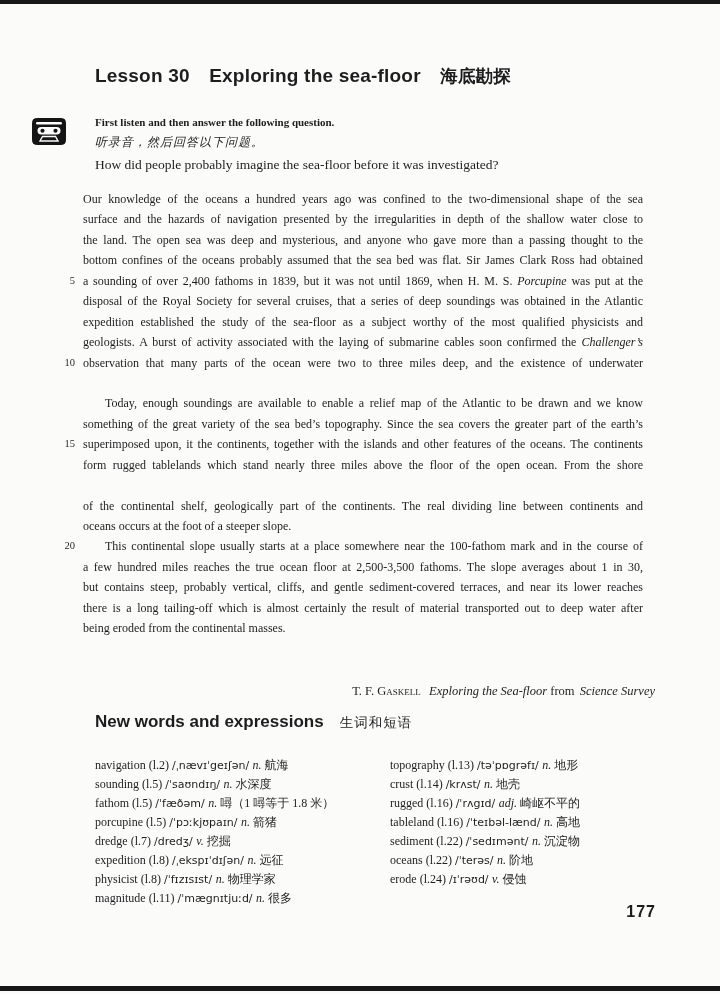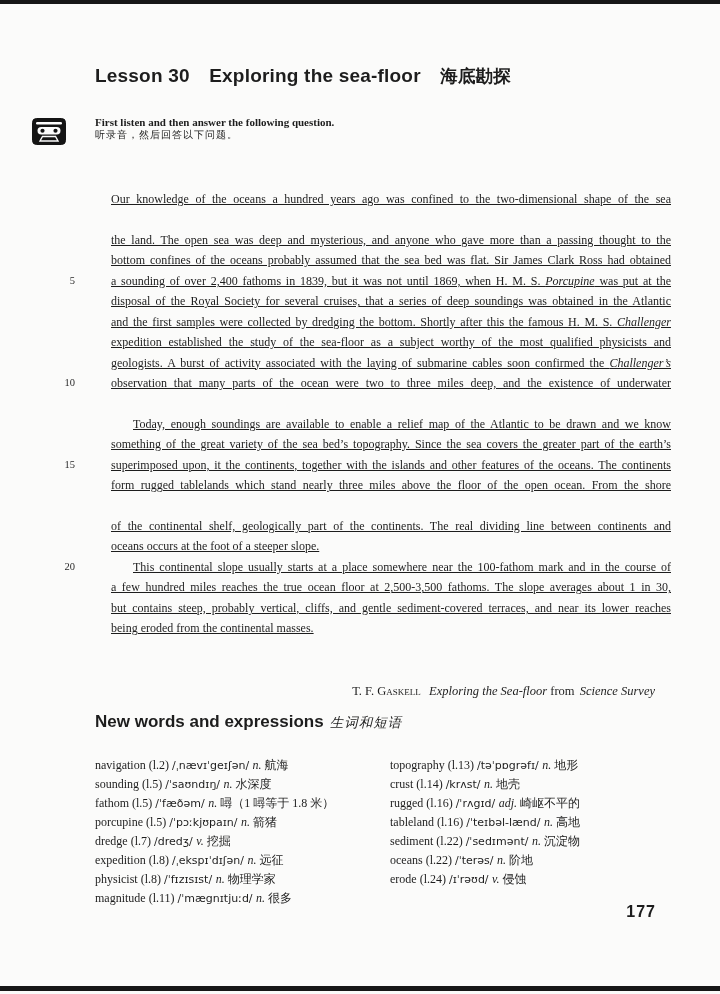--- a/index.html
+++ b/index.html
@@ -14,42 +14,42 @@
   .page-title{
     position:absolute;left:95px;top:64px;
     font-family:"Liberation Sans","DejaVu Sans",sans-serif;
     font-weight:bold;font-size:19px;letter-spacing:.2px;white-space:nowrap;
   }
   .page-title .gap{display:inline-block;width:14px;}
   .page-title .zh{font-size:17.5px;}
   .listen-icon{position:absolute;left:32px;top:118px;}
   .instr{position:absolute;left:95px;top:116px;width:560px;}
   .instr .en{font-weight:bold;font-size:11px;}
-  .instr .zh{font-size:10px;letter-spacing:1px;}
+  .instr .zh{font-size:12px;font-style:italic;margin-top:6px;letter-spacing:1px;}
   .instr .q{font-size:13.5px;margin-top:6px;}
   .passage{position:absolute;left:0;top:189px;width:655px;}
   .pline{display:flex;height:20.45px;line-height:20.45px;font-size:12px;}
   .pline .ln{flex:0 0 75px;text-align:right;font-size:10.5px;color:#2a2a2a;}
   .pline .ltxt{
-    flex:0 0 560px;margin-left:36px;white-space:nowrap;
-    text-align:justify;text-align-last:justify;word-spacing:-1.4px;text-decoration:underline;
+    flex:0 0 560px;margin-left:8px;white-space:nowrap;
+    text-align:justify;text-align-last:justify;word-spacing:-1.4px;
   }
   .pline.last .ltxt{text-align-last:left;word-spacing:0;}
   .pline.indent .ltxt{text-indent:22px;}
   .attribution{
     position:absolute;right:65px;top:684px;font-size:12.5px;white-space:nowrap;margin-left:12px;
   }
   .attribution .author{font-variant:small-caps;}
   .attribution i{margin-left:2px;}
   .vocab-heading{
     position:absolute;left:95px;top:712px;
     font-family:"Liberation Sans","DejaVu Sans",sans-serif;
     font-weight:bold;font-size:17px;white-space:nowrap;
   }
-  .vocab-heading .zh{font-size:13.5px;font-style:italic;font-weight:normal;margin-left:6px;letter-spacing:1px;}
+  .vocab-heading .zh{font-size:13.5px;font-weight:normal;margin-left:16px;letter-spacing:1px;}
   .vcol{position:absolute;top:756px;font-size:12px;}
   .vcol.left{left:95px;width:292px;}
   .vcol.right{left:390px;width:266px;}
   .vitem{height:19px;line-height:19px;white-space:nowrap;}
   .vpron{font-family:"DejaVu Sans","Liberation Sans",sans-serif;font-size:11px;}
   .vpos{font-style:italic;}
   .page-number{
     position:absolute;right:64px;top:903px;
     font-family:"Liberation Sans","DejaVu Sans",sans-serif;
     font-size:16px;font-weight:bold;letter-spacing:1px;
@@ -74,49 +74,47 @@
     <rect x="5.5" y="9" width="23" height="7.5" rx="3.75" fill="#fcfcfc"></rect>
     <circle cx="10.5" cy="12.75" r="2.1" fill="#141414"></circle>
     <circle cx="23.5" cy="12.75" r="2.1" fill="#141414"></circle>
     <path d="M8 23 L10.5 18.5 H23.5 L26 23 Z" fill="none" stroke="#fcfcfc" stroke-width="1.4"></path>
   </svg>
 </div>
 
 <div class="instr">
   <div class="en">First listen and then answer the following question.</div>
   <div class="zh">听录音，然后回答以下问题。</div>
+  <div class="q">How did people probably imagine the sea-floor before it was investigated?</div>
 </div>
 
 <div class="passage" id="passage">
     <div class="pline">
       <span class="ln"></span>
       <span class="ltxt"><span>Our knowledge of the oceans a hundred years ago was confined to the two-dimensional shape of the sea</span></span>
     </div>
     <div class="pline">
       <span class="ln"></span>
+      <span class="ltxt"><span>surface and the hazards of navigation presented by the irregularities in depth of the shallow water close to</span></span>
     </div>
     <div class="pline">
       <span class="ln"></span>
       <span class="ltxt"><span>the land. The open sea was deep and mysterious, and anyone who gave more than a passing thought to the</span></span>
     </div>
     <div class="pline">
       <span class="ln"></span>
       <span class="ltxt"><span>bottom confines of the oceans probably assumed that the sea bed was flat. Sir James Clark Ross had obtained</span></span>
     </div>
     <div class="pline">
       <span class="ln">5</span>
       <span class="ltxt"><span>a sounding of over 2,400 fathoms in 1839, but it was not until 1869, when H. M. S. </span><i>Porcupine</i><span> was put at the</span></span>
     </div>
     <div class="pline">
       <span class="ln"></span>
       <span class="ltxt"><span>disposal of the Royal Society for several cruises, that a series of deep soundings was obtained in the Atlantic</span></span>
-    </div>
-    <div class="pline">
-      <span class="ln"></span>
-      <span class="ltxt"><span>and the first samples were collected by dredging the bottom. Shortly after this the famous H. M. S. </span><i>Challenger</i></span>
     </div>
     <div class="pline">
       <span class="ln"></span>
       <span class="ltxt"><span>expedition established the study of the sea-floor as a subject worthy of the most qualified physicists and</span></span>
     </div>
     <div class="pline">
       <span class="ln"></span>
       <span class="ltxt"><span>geologists. A burst of activity associated with the laying of submarine cables soon confirmed the </span><i>Challenger’s</i></span>
     </div>
     <div class="pline">
@@ -157,20 +155,24 @@
       <span class="ln">20</span>
       <span class="ltxt"><span>This continental slope usually starts at a place somewhere near the 100-fathom mark and in the course of</span></span>
     </div>
     <div class="pline">
       <span class="ln"></span>
       <span class="ltxt"><span>a few hundred miles reaches the true ocean floor at 2,500-3,500 fathoms. The slope averages about 1 in 30,</span></span>
     </div>
     <div class="pline">
       <span class="ln"></span>
       <span class="ltxt"><span>but contains steep, probably vertical, cliffs, and gentle sediment-covered terraces, and near its lower reaches</span></span>
+    </div>
+    <div class="pline">
+      <span class="ln"></span>
+      <span class="ltxt"><span>there is a long tailing-off which is almost certainly the result of material transported out to deep water after</span></span>
     </div>
     <div class="pline last">
       <span class="ln"></span>
       <span class="ltxt"><span>being eroded from the continental masses.</span></span>
     </div>
   </div>
 
 <div class="attribution">
   <span class="author">T. F. Gaskell</span>&nbsp;
   <i>Exploring the Sea-floor</i>

